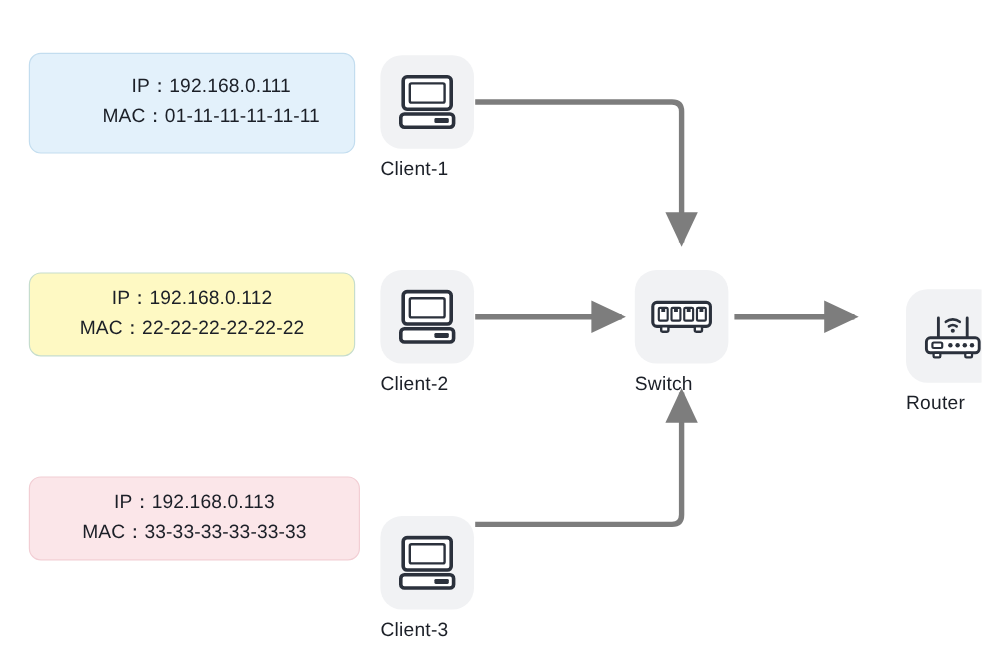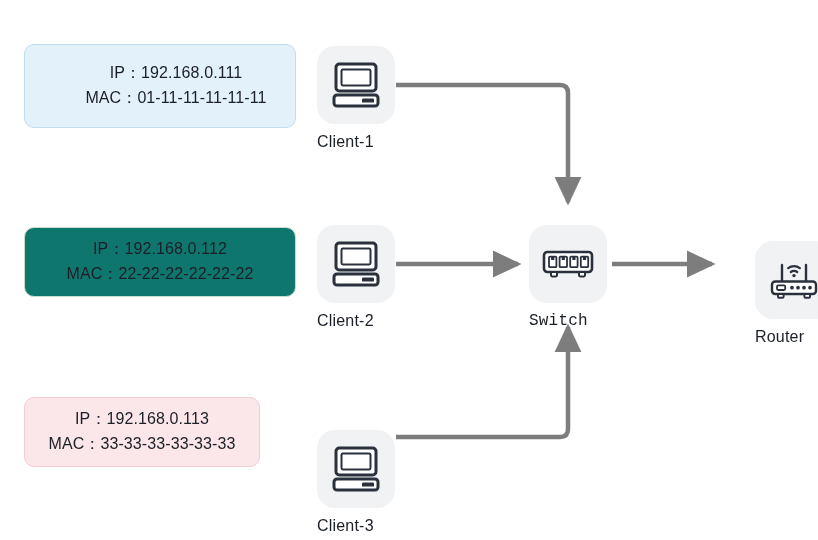--- a/index.html
+++ b/index.html
@@ -101,26 +101,26 @@
     <path d="M396,437 L560,437 Q568,437 568,429 L568,327" fill="none" stroke="#7d7d7d" stroke-width="4.5" stroke-linecap="butt" marker-end="url(#arrow-up)"></path>
 
     <path d="M612,264 L712,264" fill="none" stroke="#7d7d7d" stroke-width="4.5" stroke-linecap="butt" marker-end="url(#arrow-right)"></path>
   </svg>
 
   <div class="info-box" style="left:24px; top:44px; width:272px; height:84px; background:#e3f1fb; border:1px solid #c3ddef;padding-left:32px;">
     <span class="info-line">IP：192.168.0.111</span>
     <span class="info-line">MAC：01-11-11-11-11-11</span>
   </div>
 
-  <div class="info-box" style="left:24px; top:227px; width:272px; height:70px; background:#0f766e; border:1px solid #c6ddcd;">
+  <div class="info-box" style="left:24px; top:227px; width:272px; height:70px; background:#fef9c3; border:1px solid #c6ddcd;">
     <span class="info-line">IP：192.168.0.112</span>
     <span class="info-line">MAC：22-22-22-22-22-22</span>
   </div>
 
-  <div class="info-box" style="left:24px; top:397px; width:236px; height:70px; background:#fbe6e9; border:1px solid #f2ced4;">
+  <div class="info-box" style="left:24px; top:397px; width:276px; height:70px; background:#fbe6e9; border:1px solid #f2ced4;">
     <span class="info-line">IP：192.168.0.113</span>
     <span class="info-line">MAC：33-33-33-33-33-33</span>
   </div>
 
   <div class="node" style="left:317px; top:46px;">
     <div class="node-icon">
       <svg width="48" height="46" viewBox="0 0 48 46">
         <rect x="4" y="2" width="40" height="27" rx="3.2" ry="3.2" fill="#ffffff" stroke="#2b313c" stroke-width="3"></rect>
         <rect x="9.5" y="7.5" width="29" height="16" rx="1.4" ry="1.4" fill="#ffffff" stroke="#2b313c" stroke-width="2"></rect>
         <rect x="2" y="33" width="44" height="11" rx="3" ry="3" fill="#ffffff" stroke="#2b313c" stroke-width="3"></rect>
@@ -147,21 +147,21 @@
       <svg width="48" height="46" viewBox="0 0 48 46">
         <rect x="4" y="2" width="40" height="27" rx="3.2" ry="3.2" fill="#ffffff" stroke="#2b313c" stroke-width="3"></rect>
         <rect x="9.5" y="7.5" width="29" height="16" rx="1.4" ry="1.4" fill="#ffffff" stroke="#2b313c" stroke-width="2"></rect>
         <rect x="2" y="33" width="44" height="11" rx="3" ry="3" fill="#ffffff" stroke="#2b313c" stroke-width="3"></rect>
         <rect x="30" y="36.4" width="12" height="4.2" rx="1.2" ry="1.2" fill="#2b313c"></rect>
       </svg>
     </div>
     <div class="node-label">Client-3</div>
   </div>
 
-  <div class="node" style="left:529px; top:225px;font-family:Liberation Mono, monospace;">
+  <div class="node" style="left:529px; top:225px;">
     <div class="node-icon">
       <svg width="52" height="34" viewBox="0 0 52 34">
         <rect x="2" y="5" width="48" height="20" rx="3.4" ry="3.4" fill="#ffffff" stroke="#2b313c" stroke-width="2.6"></rect>
         <rect x="7" y="9.6" width="7.4" height="10.6" rx="1" ry="1" fill="#ffffff" stroke="#2b313c" stroke-width="1.8"></rect>
         <rect x="9.1" y="9.6" width="3.2" height="3.4" fill="#2b313c"></rect>
         <rect x="17.6" y="9.6" width="7.4" height="10.6" rx="1" ry="1" fill="#ffffff" stroke="#2b313c" stroke-width="1.8"></rect>
         <rect x="19.7" y="9.6" width="3.2" height="3.4" fill="#2b313c"></rect>
         <rect x="28.2" y="9.6" width="7.4" height="10.6" rx="1" ry="1" fill="#ffffff" stroke="#2b313c" stroke-width="1.8"></rect>
         <rect x="30.3" y="9.6" width="3.2" height="3.4" fill="#2b313c"></rect>
         <rect x="38.8" y="9.6" width="7.4" height="10.6" rx="1" ry="1" fill="#ffffff" stroke="#2b313c" stroke-width="1.8"></rect>

